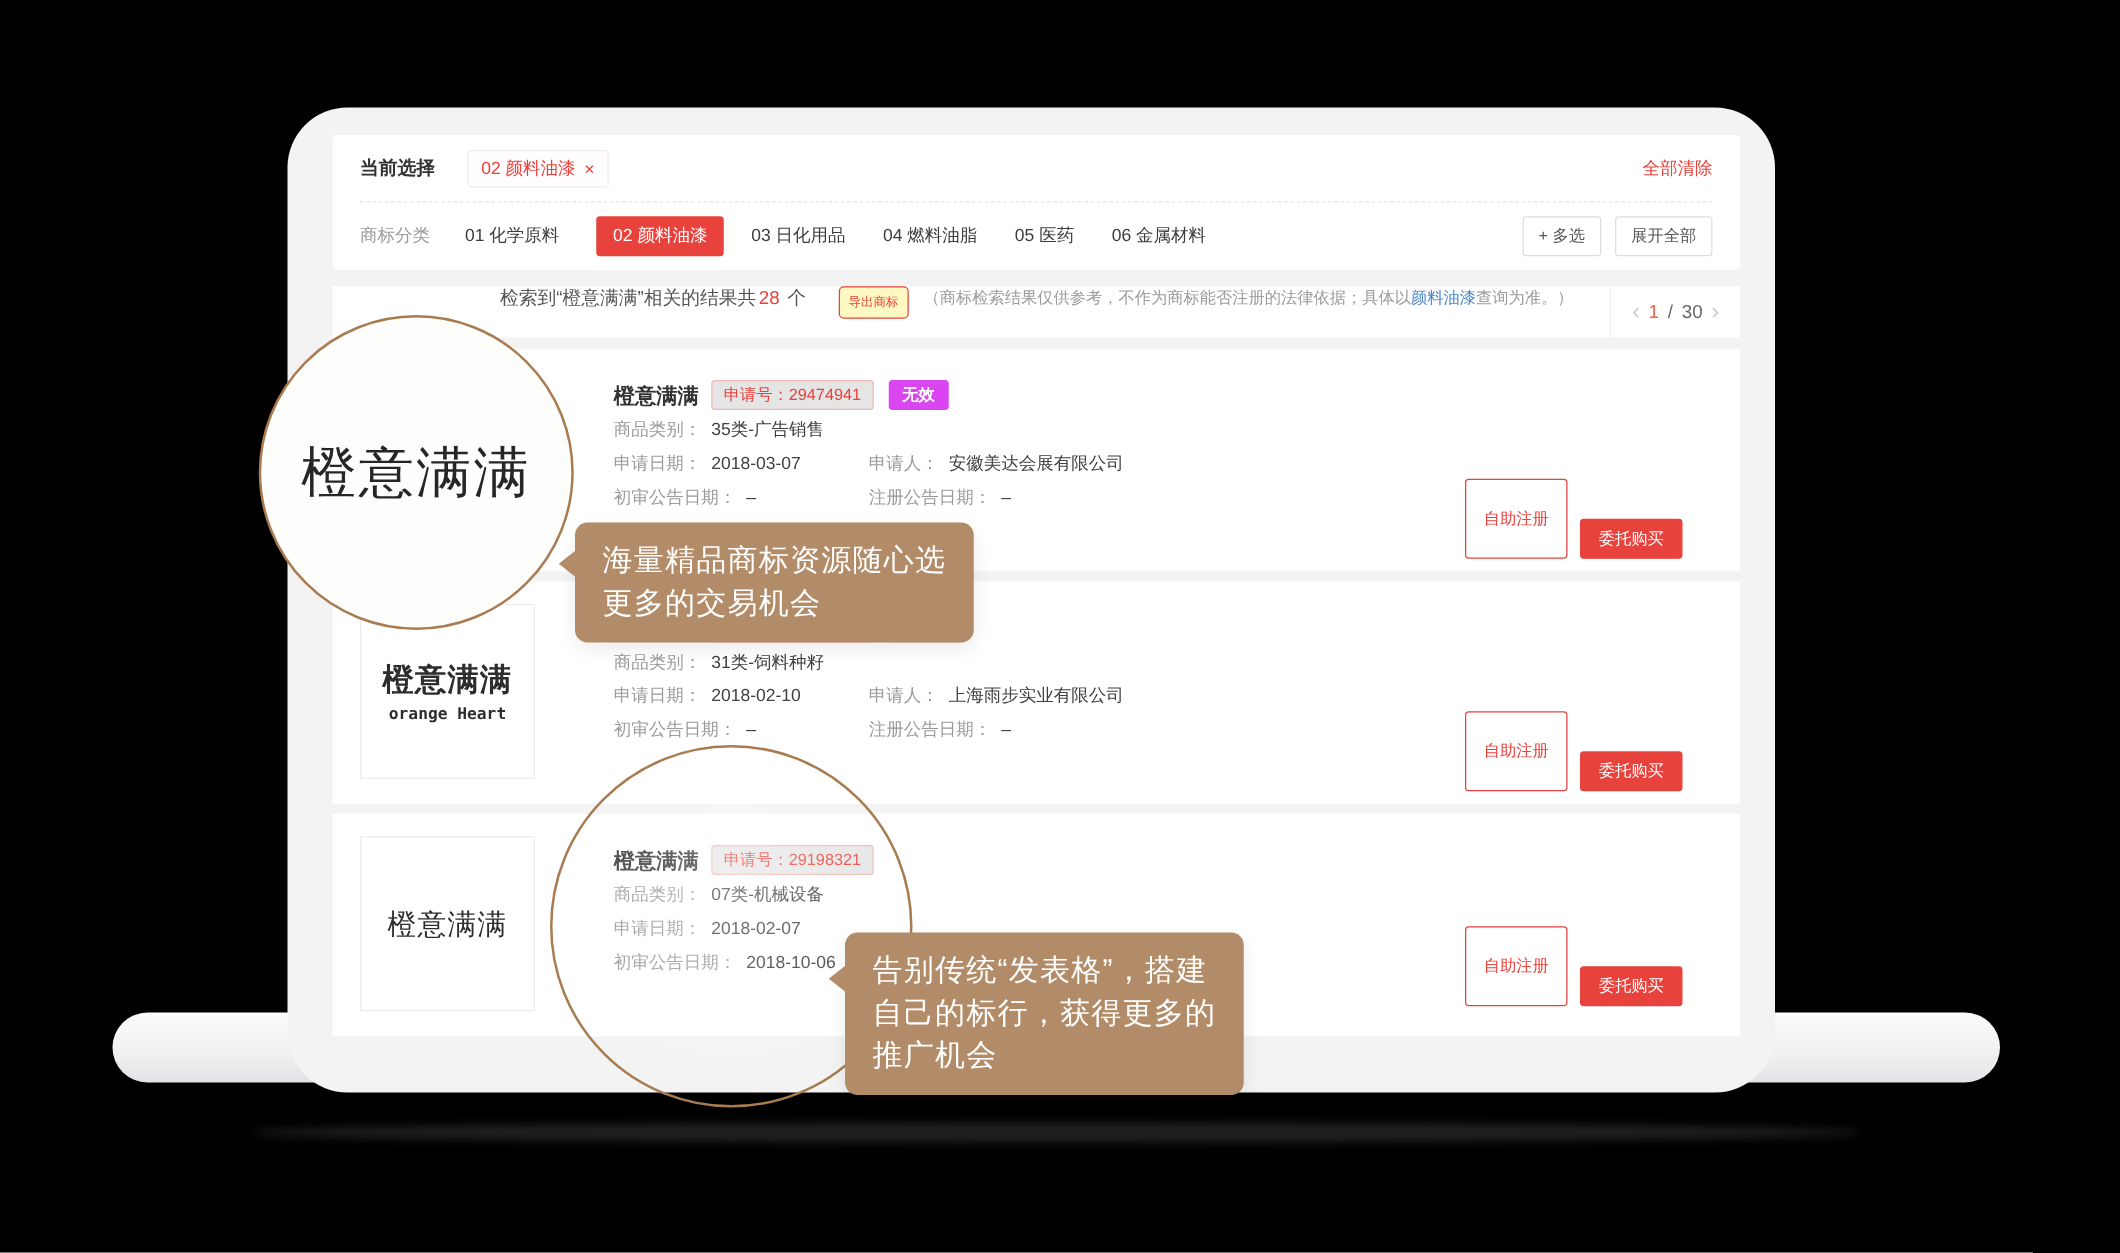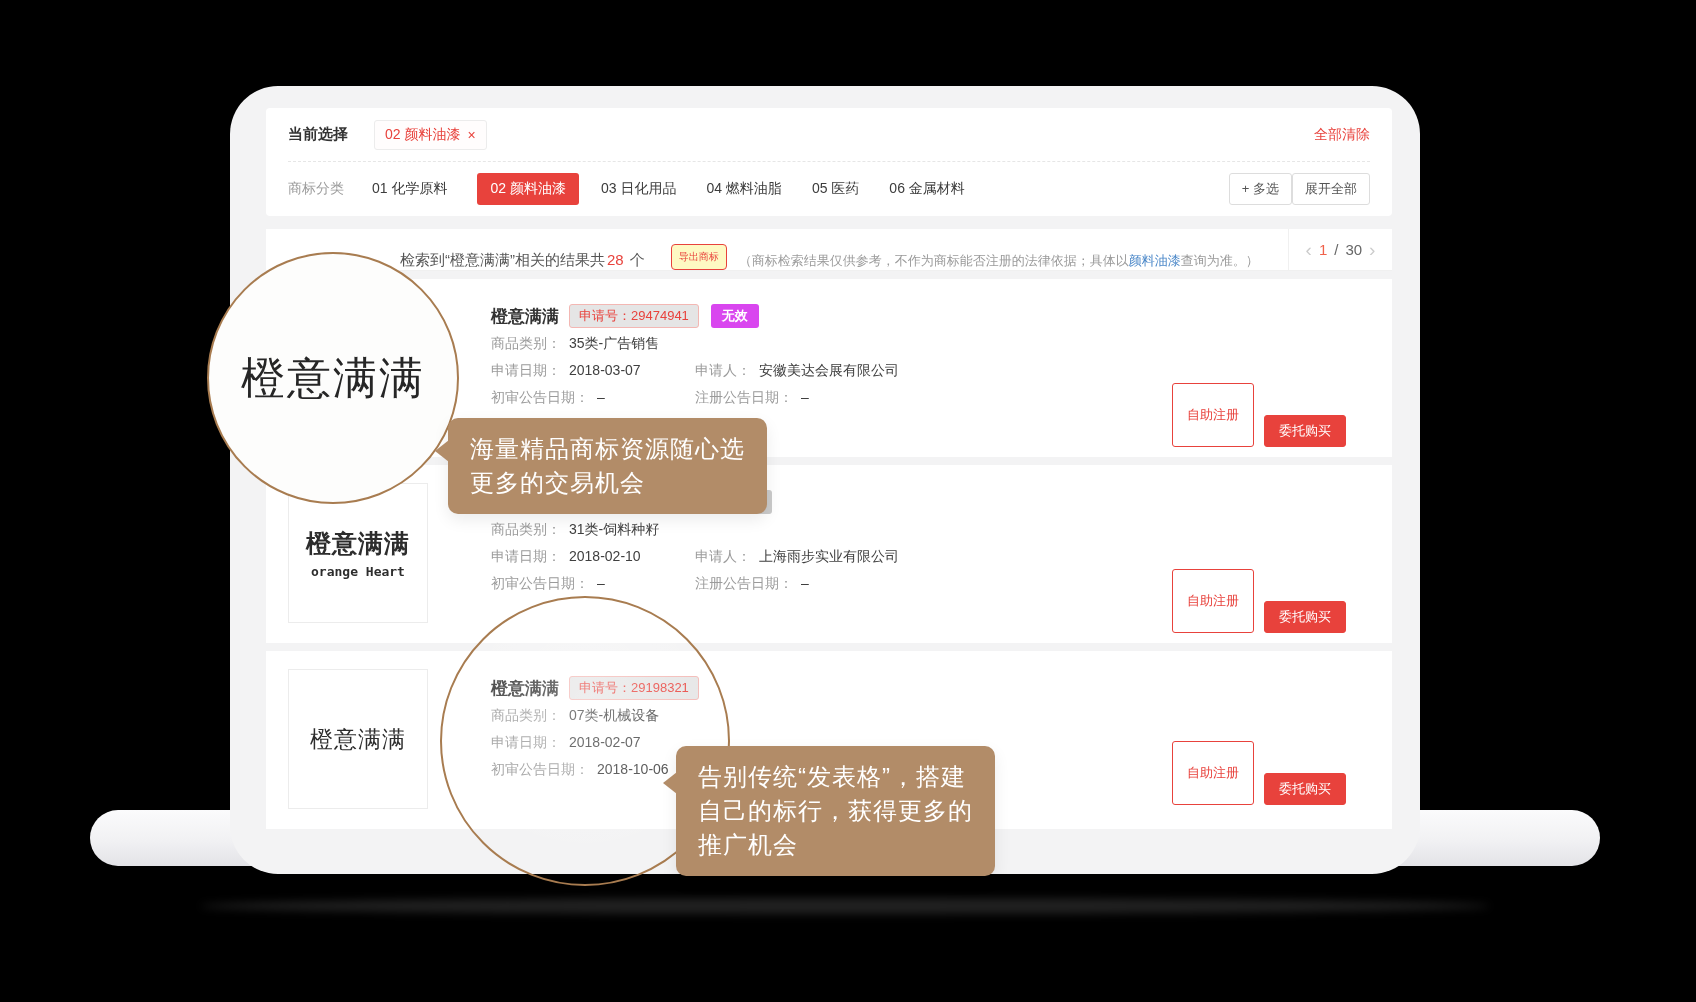--- a/index.html
+++ b/index.html
@@ -35,25 +35,25 @@
   .filter-chip{ margin-left:26px; display:inline-flex; align-items:center;
     border:1px solid #ececec; border-radius:3px; padding:5px 10px;
     font-size:14px; color:#e8423c; background:#fffdfd; cursor:pointer; }
   .filter-chip .x{ margin-left:7px; font-size:14px; color:#e8423c; }
   .clear-all{ margin-left:auto; font-size:14px; color:#e8423c; cursor:pointer; }
   .cat-row{ height:54px; display:flex; align-items:center; }
   .cat-label{ font-size:14px; color:#9b9b9b; margin-right:28px; }
   .cat-item{ font-size:14px; color:#3c3c3c; margin-right:30px; cursor:pointer; }
   .cat-item.active{ background:#e8423c; color:#fff; border-radius:3px;
     padding:7px 13px; margin-right:22px; }
-  .cat-tools{ margin-left:auto; display:flex; }
+  .cat-tools{ margin-left:auto; display:flex; gap:11px; }
   .cat-tool-btn{ border:1px solid #ddd; border-radius:3px; background:#fff;
     font-size:13px; color:#555; padding:6px 12px; cursor:pointer; }
   
-  .rheader{ margin-top:13px; height:42px; display:flex; align-items:flex-end;
+  .rheader{ margin-top:13px; height:42px; display:flex; align-items:flex-start;
     border-bottom:1px solid #f0f0f0; padding:0 0 0 22px; position:relative; }
   .summary{ margin-left:112px; font-size:15px; color:#555; white-space:nowrap; }
   .summary .count{ color:#e8423c; margin:0 2px; }
   .export-btn{ margin-left:26px; border:1px solid #e8423c; color:#e8423c;
     background:#fef9c3; border-radius:4px; font-size:10px; padding:5px 7px;
     cursor:pointer; white-space:nowrap; }
   .disclaimer{ margin-left:12px; font-size:13px; color:#9b9b9b; white-space:nowrap; }
   .disclaimer .link{ color:#4a87c8; cursor:pointer; }
   .pager{ position:absolute; right:0; top:0; height:100%; width:104px;
     border-left:1px solid #f0f0f0; display:flex; align-items:center;
@@ -103,21 +103,21 @@
     background:radial-gradient(circle at 50% 35%, rgba(255,255,255,.35) 0%,
       rgba(255,255,255,0) 70%); }
   
   .tooltip{ position:absolute; background:#b28c68; border-radius:10px;
     color:#fff; padding:14px 22px; z-index:40; box-shadow:0 6px 16px rgba(0,0,0,.08); }
   .tooltip .tline{ font-size:24px; line-height:34px; letter-spacing:1px;
     white-space:nowrap; }
   .tooltip .arrow{ position:absolute; width:0; height:0;
     border-top:11px solid transparent; border-bottom:11px solid transparent;
     border-right:14px solid #b28c68; left:-13px; }
-  .tooltip.t1{ left:448px; top:418px; }
+  .tooltip.t1{ left:460px; top:418px; }
   .tooltip.t1 .arrow{ top:22px; }
   .tooltip.t2{ left:676px; top:746px; }
   .tooltip.t2 .arrow{ top:26px; }
 </style>
 </head>
 <body>
 
 <div class="laptop-base"></div>
 <div class="base-reflection"></div>
 

